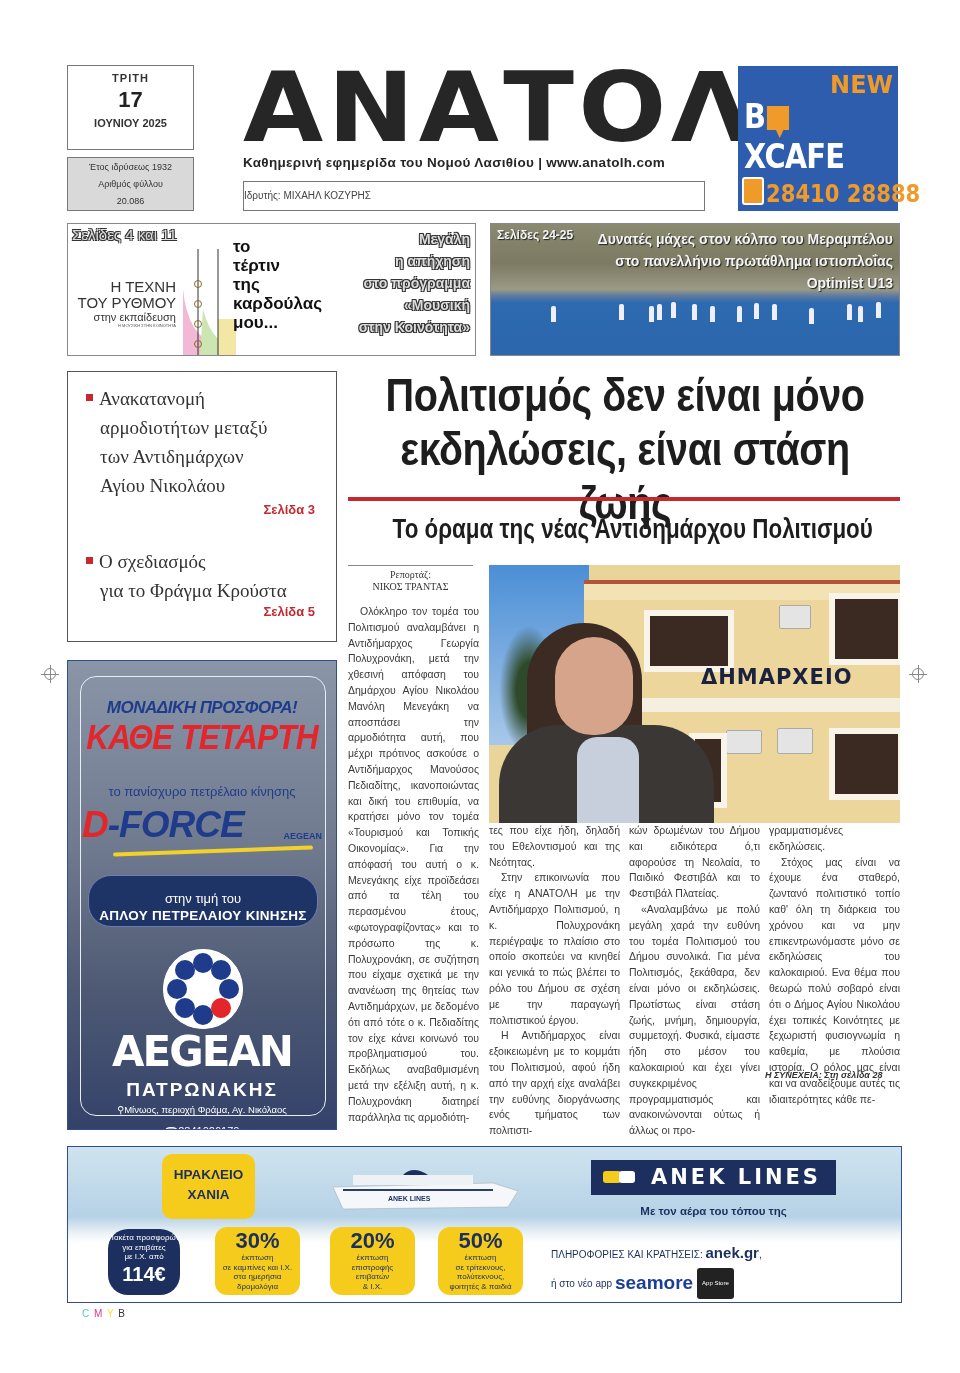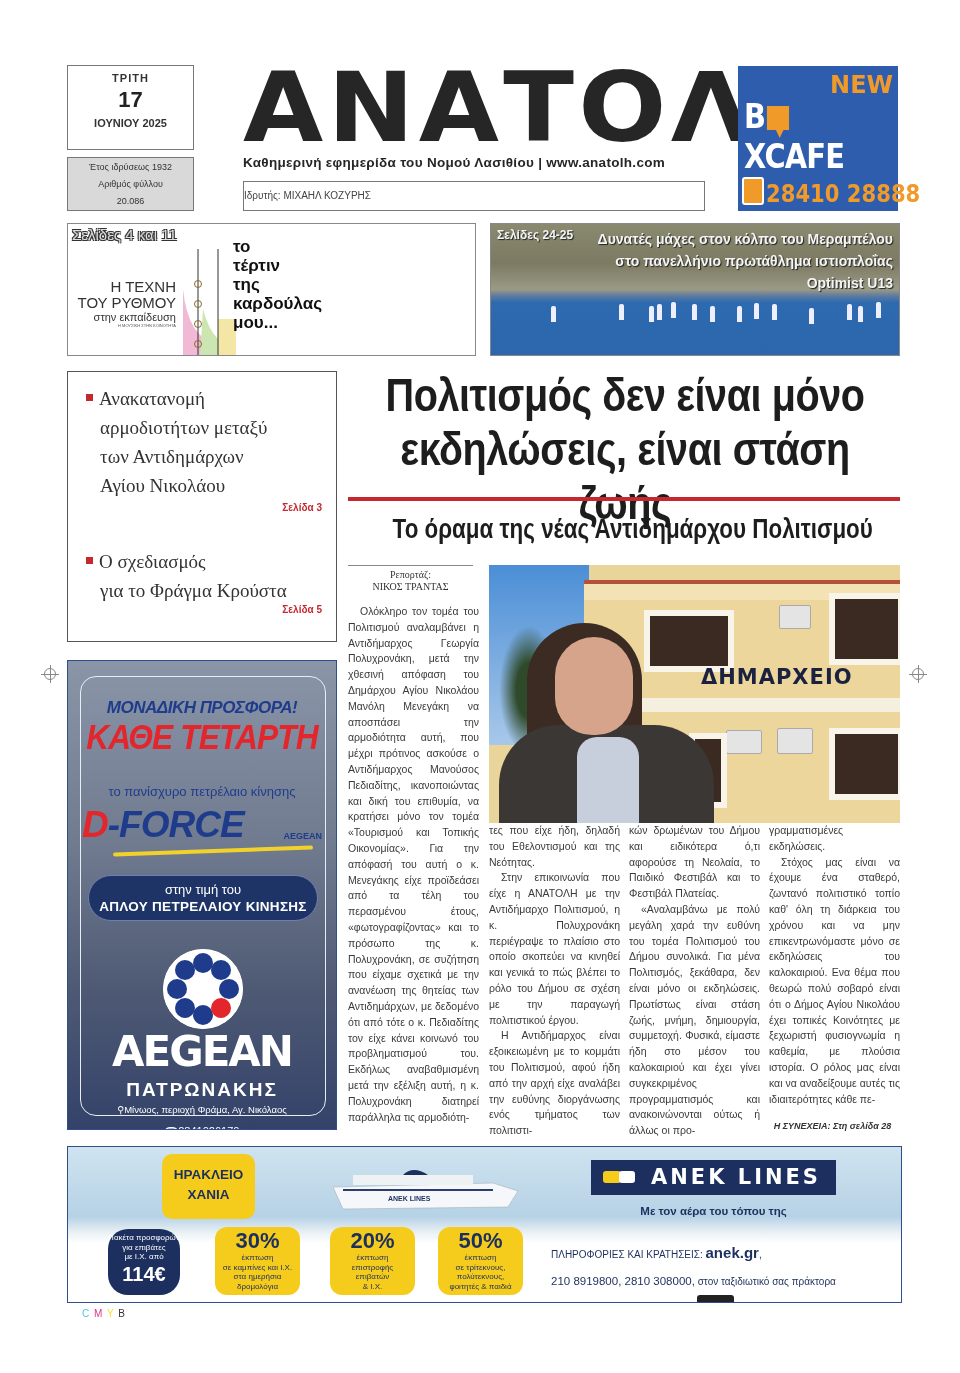--- a/index.html
+++ b/index.html
@@ -32,21 +32,21 @@
 .teaser1 .right{position:absolute;right:5px;top:4px;text-align:right;font-size:14px;line-height:22px;color:#ddd;text-shadow:-1px -1px 0 #333,1px -1px 0 #333,-1px 1px 0 #333,1px 1px 0 #333;font-weight:bold}
 .teaser2{left:490px;top:223px;width:410px;height:133px;border:1.2px solid #888;overflow:hidden;background:linear-gradient(to bottom,#8a8a70 0%,#7c7a62 30%,#9b9a86 50%,#5d7aa0 55%,#2d6ab0 60%,#2c66ad 100%)}
 .teaser2 .pages{position:absolute;left:6px;top:4px;font-size:12px;color:#f4f4f4;text-shadow:1px 1px 1px #222;font-weight:bold}
 .teaser2 .head{position:absolute;right:6px;top:4px;text-align:right;font-size:14px;line-height:22px;color:#f4f4f4;text-shadow:1px 1px 1px #222;font-weight:bold}
 .sail{position:absolute;width:5px;height:16px;background:#eef;border-radius:2px 2px 0 0}
 
 .briefs{left:67px;top:371px;width:270px;height:271px;border:1.2px solid #555;background:#fff}
 .brief{position:absolute;left:18px;font-family:"Liberation Serif",serif;font-size:19px;line-height:29px;color:#333}
 .brief .sq{display:inline-block;width:7px;height:7px;background:#c5282f;margin-right:6px;vertical-align:4px}
 .brief .ind{padding-left:14px}
-.briefref{position:absolute;right:14px;color:#c5282f;font-size:10px;font-weight:bold}
+.briefref{position:absolute;right:21px;color:#c5282f;font-size:13px;font-weight:bold}
 
 .headline{left:345px;top:368px;width:560px;text-align:center;font-family:"Liberation Sans",sans-serif;font-weight:bold;font-size:46px;line-height:54px;color:#1d1d1d;transform:scaleX(.86);transform-origin:center top;letter-spacing:-.5px}
 .redrule{left:348px;top:497px;width:552px;height:4px;background:#c5282f}
 .subhead{left:345px;top:514px;width:560px;text-align:center;font-weight:bold;font-size:27px;color:#1d1d1d;transform:scaleX(.83);transform-origin:center top;white-space:nowrap}
 .byline{left:348px;top:565px;width:125px;text-align:center;font-family:"Liberation Serif",serif;font-size:10px;line-height:12px;color:#333;border-top:1.2px solid #888;padding-top:3px}
 
 .photo{left:489px;top:565px;width:411px;height:258px;overflow:hidden;background:#e9d49a}
 .photo .sky{position:absolute;left:0;top:0;width:100px;height:180px;background:linear-gradient(#4b8ed6,#a8c8ea)}
 .photo .bldg{position:absolute;left:95px;top:20px;width:320px;height:240px;background:#ecd69c}
 .photo .roof{position:absolute;left:95px;top:15px;width:320px;height:20px;background:#f2e2b4;border-top:4px solid #b5523a}
@@ -57,32 +57,32 @@
 .photo .hair{position:absolute;left:38px;top:58px;width:115px;height:200px;background:#3b2b22;border-radius:60px 60px 10px 10px}
 .photo .face{position:absolute;left:66px;top:72px;width:78px;height:98px;background:#d5a48a;border-radius:40px 40px 38px 38px}
 .photo .jacket{position:absolute;left:10px;top:160px;width:215px;height:110px;background:#3b3735;border-radius:60px 60px 0 0}
 .photo .blouse{position:absolute;left:88px;top:172px;width:62px;height:100px;background:#c8cfdc;border-radius:20px 20px 0 0}
 .photo .tree{position:absolute;left:10px;top:60px;width:60px;height:130px;background:radial-gradient(ellipse at center,#2f4a2a 30%,transparent 70%)}
 
 .col{position:absolute;top:604px;width:131px;font-size:10.5px;line-height:15.8px;color:#3a3a3a;text-align:justify;hyphens:auto}
 .col p{text-indent:12px}
 .col p.cont{text-indent:0}
 .colB{top:823px}
-.cont-ref{position:absolute;left:765px;top:1121px;width:135px;text-align:center;font-size:9px;font-weight:bold;font-style:italic;color:#333}
+.cont-ref{position:absolute;left:765px;top:1070px;width:135px;text-align:left;font-size:9px;font-weight:bold;font-style:italic;color:#333}
 
 .aegean{left:67px;top:660px;width:270px;height:470px;background:linear-gradient(#8b95a8 0%,#6f7a8f 40%,#4e5a74 70%,#34426a 100%);border:1.5px solid #2f4f8c;overflow:hidden}
 .aegean .frame{position:absolute;left:12px;top:15px;width:246px;height:440px;border:1.5px solid #e8ecf5;border-radius:16px}
 .aegean .l1{position:absolute;left:0;width:100%;text-align:center;top:37px;color:#1f3c8c;font-weight:bold;font-style:italic;font-size:17px;letter-spacing:-.5px}
 .aegean .l2{position:absolute;left:0;width:100%;text-align:center;top:55px;color:#e3262b;font-weight:bold;font-style:italic;font-size:36px;letter-spacing:-1px;transform:scaleX(.88)}
 .aegean .l3{position:absolute;left:0;width:100%;text-align:center;top:123px;color:#1f3c8c;font-size:13px}
 .aegean .l4{position:absolute;left:14px;top:143px;color:#1f3c8c;font-weight:bold;font-style:italic;font-size:37px;letter-spacing:-1px}
 .aegean .l4 span{color:#e3262b}
 .aegean .mini{position:absolute;right:14px;top:170px;color:#1f3c8c;font-size:9px;font-weight:bold}
 .aegean .swoosh{position:absolute;left:45px;top:188px;width:200px;height:4px;background:#f1d12a;border-radius:3px;transform:rotate(-2deg)}
-.aegean .pill{position:absolute;left:20px;top:214px;width:230px;height:46px;background:#1f3466;border-radius:23px;color:#fff;text-align:center;font-size:13px;line-height:17px;padding-top:5px;border:1px solid #6d7fb0}
+.aegean .pill{position:absolute;left:20px;top:214px;width:230px;height:52px;background:#1f3466;border-radius:23px;color:#fff;text-align:center;font-size:13px;line-height:17px;padding-top:14px;border:1px solid #6d7fb0}
 .aegean .pill b{font-size:13.5px;letter-spacing:.3px}
 .aegean .flower{position:absolute;left:95px;top:288px;width:80px;height:80px;border-radius:50%;background:#fff}
 .aegean .big{position:absolute;left:0;width:100%;text-align:center;top:366px;color:#fff;font-weight:900;font-size:42px;letter-spacing:-2px;font-family:"DejaVu Sans",sans-serif}
 .aegean .pat{position:absolute;left:0;width:100%;text-align:center;top:418px;color:#fff;font-weight:bold;font-size:19px;letter-spacing:2px}
 .aegean .addr{position:absolute;left:0;width:100%;text-align:center;top:443px;color:#fff;font-size:9.5px}
 .aegean .ph{position:absolute;left:0;width:100%;text-align:center;top:464px;color:#fff;font-size:11px}
 
 .anek{left:67px;top:1146px;width:835px;height:157px;border:1.5px solid #2f4f8c;overflow:hidden;background:linear-gradient(to bottom,#cfe3ef 0%,#b6d2e6 45%,#e9f0f4 55%,#fff 62%)}
 .anek .dest{position:absolute;left:94px;top:7px;width:93px;height:65px;background:#f6cc1c;border-radius:10px;text-align:center;font-weight:bold;font-size:13.5px;line-height:20px;color:#1c2f5e;padding-top:11px}
 .anek .ship{position:absolute;left:265px;top:18px;width:185px;height:50px}
@@ -150,20 +150,27 @@
     <circle cx="20" cy="75" r="3.5" fill="none" stroke="#8a6a2a"></circle>
     <circle cx="20" cy="95" r="3.5" fill="none" stroke="#8a6a2a"></circle>
   </svg>
   <div class="mid">
     <div>το</div>
     <div>τέρτιν</div>
     <div>της</div>
     <div>καρδούλας</div>
     <div>μου...</div>
   </div>
+  <div class="right">
+    <div>Μεγάλη</div>
+    <div>η απήχηση</div>
+    <div>στο πρόγραμμα</div>
+    <div>«Μουσική</div>
+    <div>στην Κοινότητα»</div>
+  </div>
 </div>
 
 <div class="abs teaser2">
   <div class="sail" style="left:60px;top:82px"></div>
     <div class="sail" style="left:128px;top:80px"></div>
   <div class="sail" style="left:158px;top:82px"></div>
     <div class="sail" style="left:166px;top:80px"></div>
   <div class="sail" style="left:180px;top:78px"></div>
     <div class="sail" style="left:201px;top:80px"></div>
   <div class="sail" style="left:219px;top:82px"></div>
@@ -318,21 +325,20 @@
     <div>φοιτητές &amp; παιδιά</div>
   </div>
   <div class="logo2">
     <span class="pill1"></span>
     <span class="pill2"></span>
     <span>ANEK LINES</span>
   </div>
   <div class="motto">Με τον αέρα του τόπου της</div>
   <div class="info">
     <div><span>ΠΛΗΡΟΦΟΡΙΕΣ ΚΑΙ ΚΡΑΤΗΣΕΙΣ:</span> <b class="url">anek.gr</b>,</div>
-    <div><span class="phones">210 8919800, 2810 308000,</span> <span>στον ταξιδιωτικό σας πράκτορα</span></div>
     <div><span>ή στο νέο app</span> <span class="sea">seamore</span><span class="store">App Store</span></div>
   </div>
 </div>
 
 <div class="abs cmyb">
   <span style="color:#4fc3e8">C</span>
   <span style="color:#e0338a">M</span>
   <span style="color:#f4e23a">Y</span>
   <span style="color:#333">B</span>
 </div>

